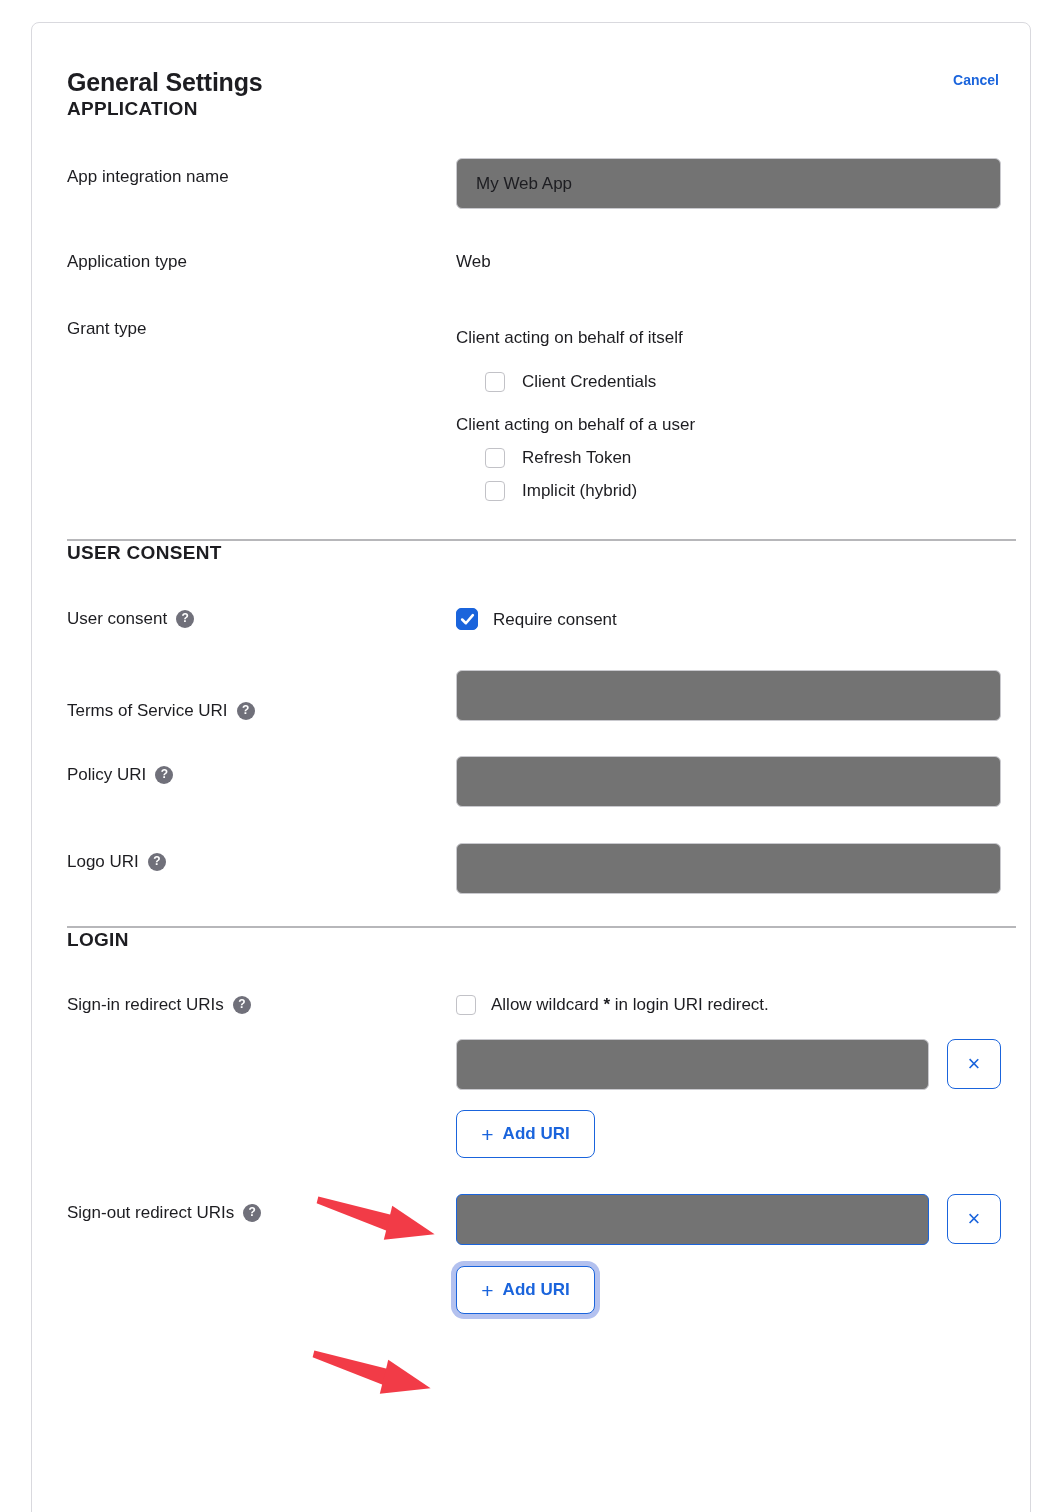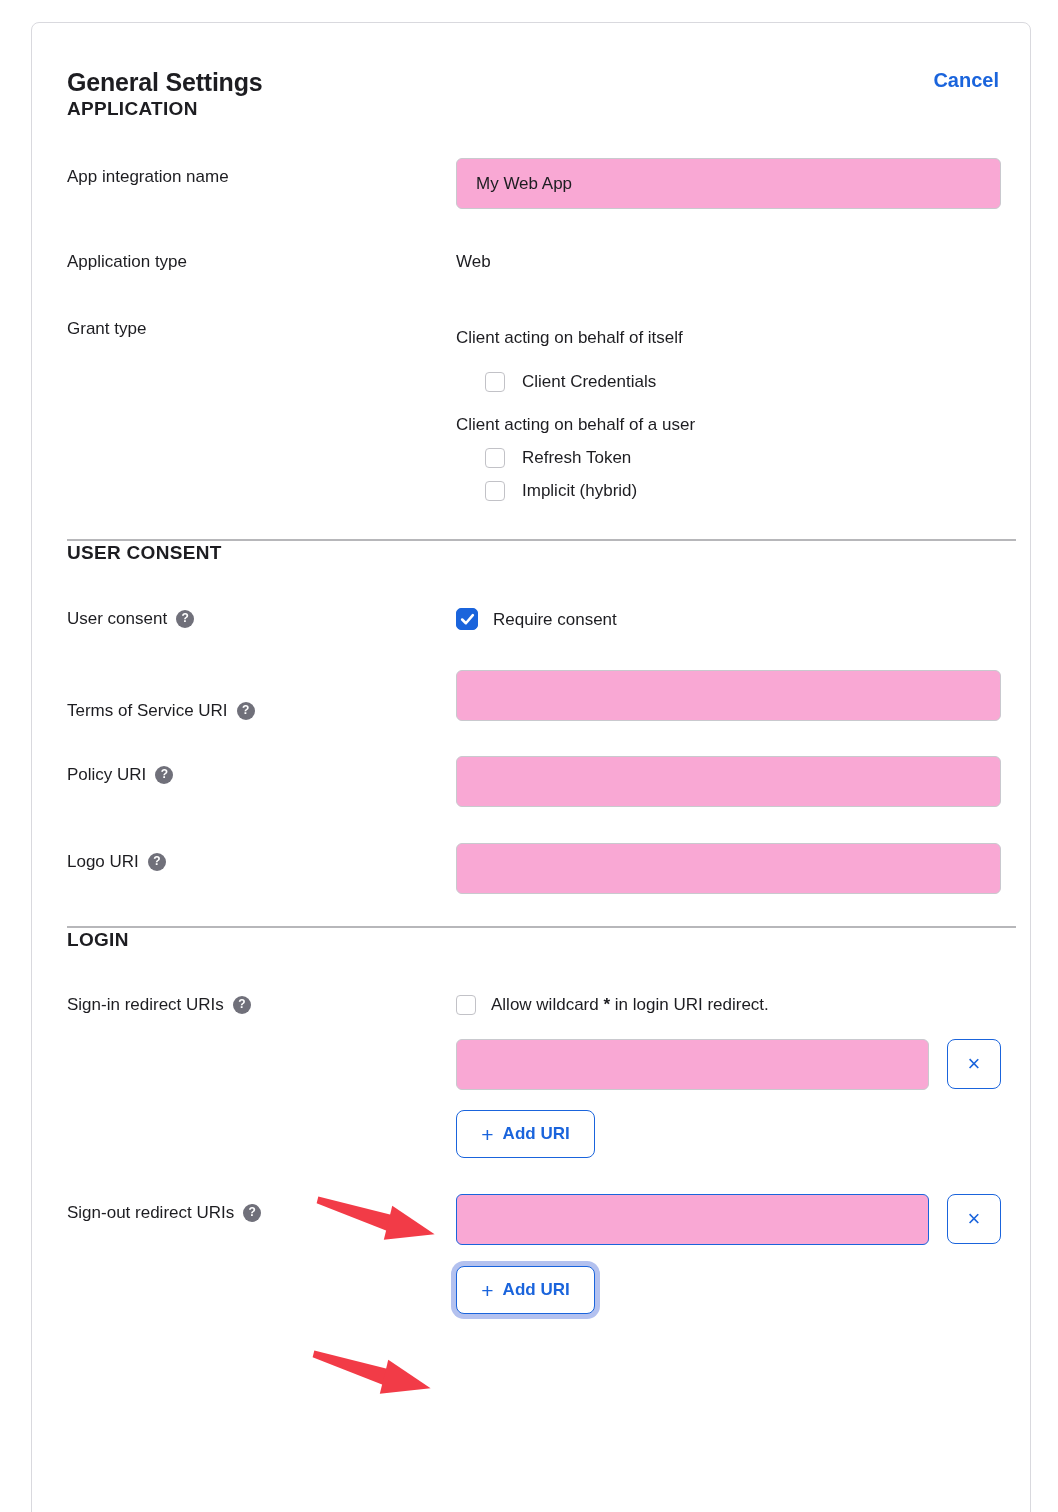--- a/index.html
+++ b/index.html
@@ -9,21 +9,21 @@
     background:#ffffff; color:#1d1d21;
     font-family:"Liberation Sans", sans-serif; font-size:17px;
   }
   .card {
     position:absolute; left:31px; top:22px; width:1000px; height:1540px;
     background:#fff; border:1px solid #d9d9de; border-radius:8px;
     padding:44px 31px 0 35px;
   }
   .card-header { display:flex; justify-content:space-between; align-items:flex-start; }
   h1 { margin:0; font-size:25px; font-weight:700; letter-spacing:-0.2px; line-height:30px;text-align:center; }
-  .cancel-link { color:#1a64dc; font-weight:700; font-size:20px; line-height:26px; text-decoration:none; cursor:pointer; }
+  .cancel-link { color:#1a64dc; font-weight:700; font-size:14px; line-height:26px; text-decoration:none; cursor:pointer; }
   h2.section-heading { margin:0; font-size:19px; font-weight:700; letter-spacing:0.3px; line-height:23px; }
   .h-app  { margin-top:50px; }
   .h-uc   { margin-top:36px; }
   .h-login{ margin-top:37px; }
   .divider { height:2px; background:#b7b7ba; margin-right:-17px; }
   .div-1 { margin-top:38px; }
   .div-2 { margin-top:32px; }
   .row { display:flex; align-items:flex-start; }
   .r-appname { margin-top:38px; }
   .r-apptype { margin-top:42px; }
@@ -37,21 +37,21 @@
   .label-col { width:389px; flex:none; display:flex; align-items:center; line-height:21px; }
   .pad-top   { padding-top:8px; }
   .ctrl-col  { flex:1; }
   .help-icon {
     width:18px; height:18px; border-radius:50%; background:#70707a; color:#fff;
     font-size:12px; font-weight:700; display:inline-flex; align-items:center;
     justify-content:center; margin-left:9px; flex:none; cursor:pointer;
   }
   .text-input {
     width:545px; height:51px; border:1px solid #c9c9ce; border-radius:6px;
-    background:#f9a8d4; font-family:inherit; font-size:17px; color:#1d1d21;
+    background:#737373; font-family:inherit; font-size:17px; color:#1d1d21;
     padding:0 19px; outline:none;
   }
   .uri-input { width:473px; }
   .focused-input { border:1.5px solid #1a64dc; }
   .static-value { line-height:21px; }
   .grant-stack { padding-top:9px; }
   .group-title { line-height:21px; }
   .gt-2 { margin-top:22px; }
   .cb-row { display:flex; align-items:center; margin-left:29px; }
   .cb-row-first { margin-top:23px; }

